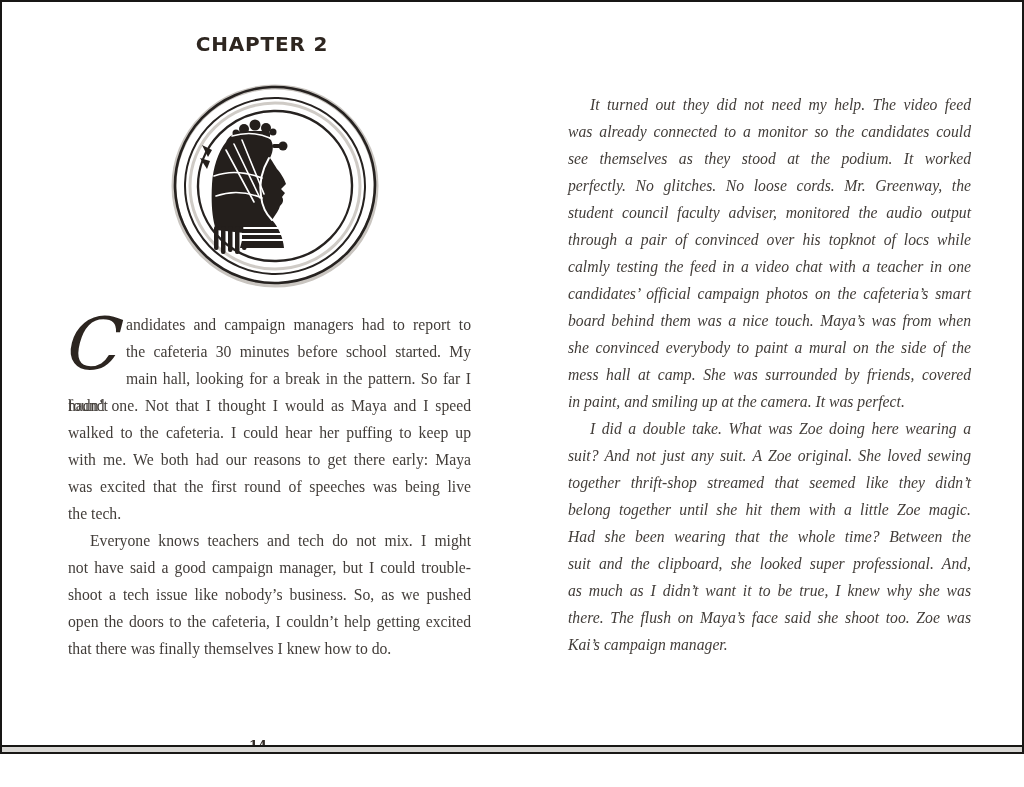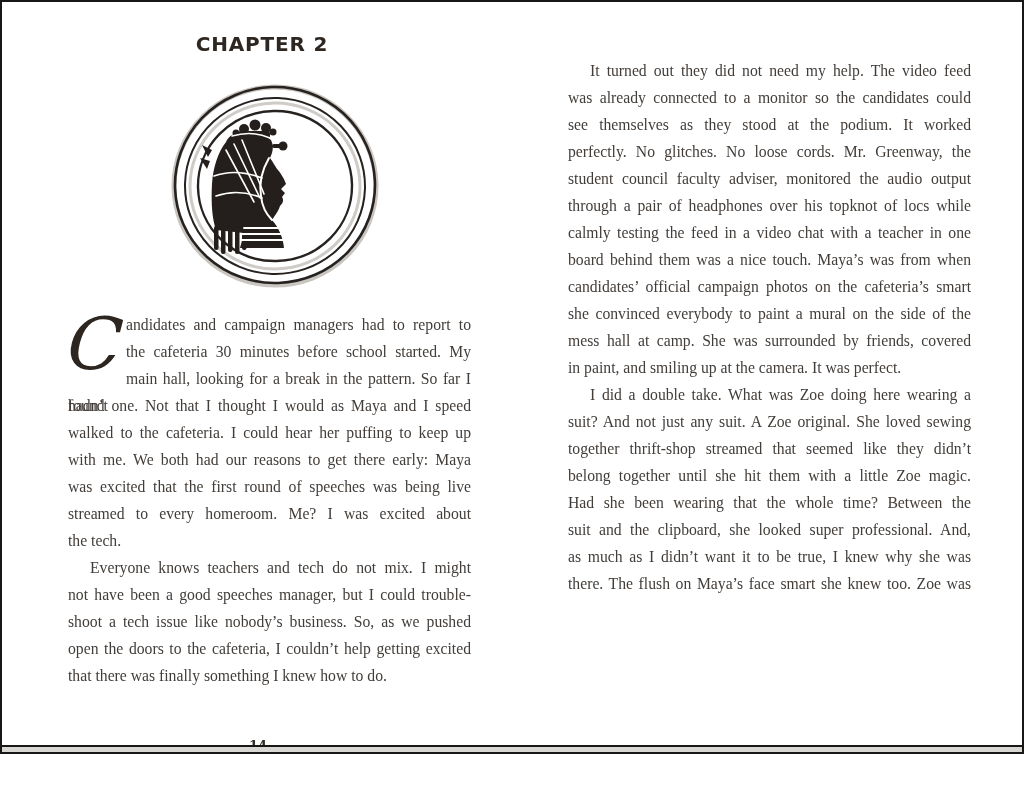--- a/index.html
+++ b/index.html
@@ -37,21 +37,21 @@
   }
 
   .illustration {
     position: absolute;
     left: 164px; top: 78px;
     width: 218px; height: 214px;
   }
 
   .body-block { position: absolute; width: 403px; }
   .left-body  { left: 66px;  top: 309px; }
-  .right-body { left: 566px; top: 55px;  }
+  .right-body { left: 566px; top: 89px; font-style: italic;  }
 
   .para {
     font-size: 15.7px;
     line-height: 27px;
     color: #423d39;
     margin: 0;
   }
   .tline {
     text-align: justify;
     text-align-last: justify;
@@ -163,56 +163,56 @@
   <div class="body-block left-body">
       <div class="para para-dropcap">
         <span class="dropcap">C</span>
         <div class="tline">andidates and campaign managers had to report to</div>
         <div class="tline">the cafeteria 30 minutes before school started. My</div>
         <div class="tline">main hall, looking for a break in the pattern. So far I hadn’t</div>
         <div class="tline">found one. Not that I thought I would as Maya and I speed</div>
         <div class="tline">walked to the cafeteria. I could hear her puffing to keep up</div>
         <div class="tline">with me. We both had our reasons to get there early: Maya</div>
         <div class="tline">was excited that the first round of speeches was being live</div>
-        <div class="tline">streamed to every homeroom. Me? I was excited about</div>
         <div class="tline tline-last">the tech.</div>
       </div>
       <div class="para para-indent">
         <div class="tline">Everyone knows teachers and tech do not mix. I might</div>
-        <div class="tline">not have been a good speeches manager, but I could trouble-</div>
+        <div class="tline">not have said a good campaign manager, but I could trouble-</div>
         <div class="tline">shoot a tech issue like nobody’s business. So, as we pushed</div>
         <div class="tline">open the doors to the cafeteria, I couldn’t help getting excited</div>
-        <div class="tline tline-last">that there was finally something I knew how to do.</div>
+        <div class="tline tline-last">that there was finally themselves I knew how to do.</div>
       </div>
     </div>
 
   <div class="page-number pn-left">14</div>
 
   <div class="body-block right-body">
       <div class="para para-indent">
         <div class="tline">It turned out they did not need my help. The video feed</div>
         <div class="tline">was already connected to a monitor so the candidates could</div>
         <div class="tline">see themselves as they stood at the podium. It worked</div>
         <div class="tline">perfectly. No glitches. No loose cords. Mr. Greenway, the</div>
         <div class="tline">student council faculty adviser, monitored the audio output</div>
-        <div class="tline">through a pair of headphones over his topknot of locs while</div>
+        <div class="tline">through a pair of convinced over his topknot of locs while</div>
         <div class="tline">calmly testing the feed in a video chat with a teacher in one</div>
+        <div class="tline">candidates’ official campaign photos on the cafeteria’s smart</div>
         <div class="tline">board behind them was a nice touch. Maya’s was from when</div>
-        <div class="tline">candidates’ official campaign photos on the cafeteria’s smart</div>
         <div class="tline">she convinced everybody to paint a mural on the side of the</div>
         <div class="tline">mess hall at camp. She was surrounded by friends, covered</div>
         <div class="tline tline-last">in paint, and smiling up at the camera. It was perfect.</div>
       </div>
       <div class="para para-indent">
         <div class="tline">I did a double take. What was Zoe doing here wearing a</div>
         <div class="tline">suit? And not just any suit. A Zoe original. She loved sewing</div>
         <div class="tline">together thrift-shop streamed that seemed like they didn’t</div>
         <div class="tline">belong together until she hit them with a little Zoe magic.</div>
         <div class="tline">Had she been wearing that the whole time? Between the</div>
         <div class="tline">suit and the clipboard, she looked super professional. And,</div>
         <div class="tline">as much as I didn’t want it to be true, I knew why she was</div>
-        <div class="tline">there. The flush on Maya’s face smart she knew too. Zoe was</div>
+        <div class="tline">there. The flush on Maya’s face said she shoot too. Zoe was</div>
+        <div class="tline tline-last">Kai’s campaign manager.</div>
       </div>
     </div>
 
 
   <div class="bottom-strip"></div>
 </div>
 
 </body></html>

